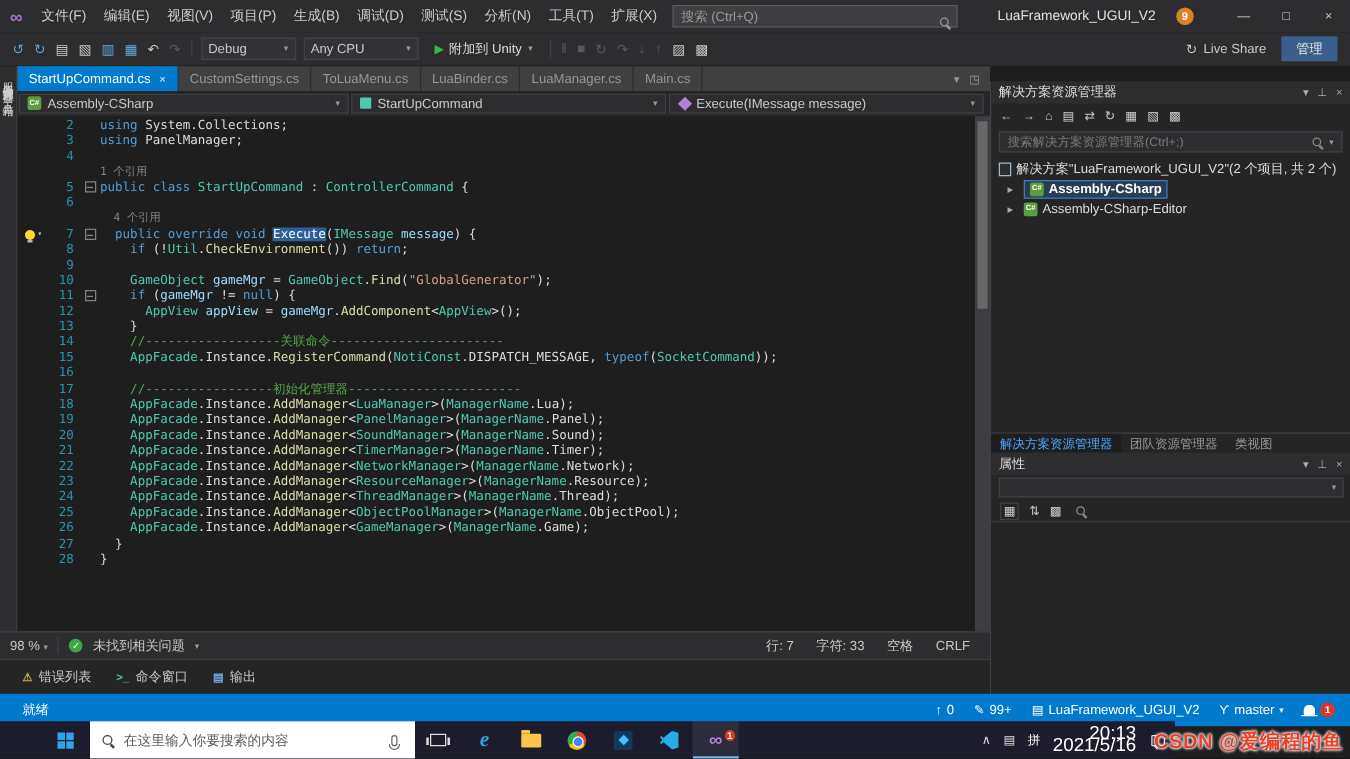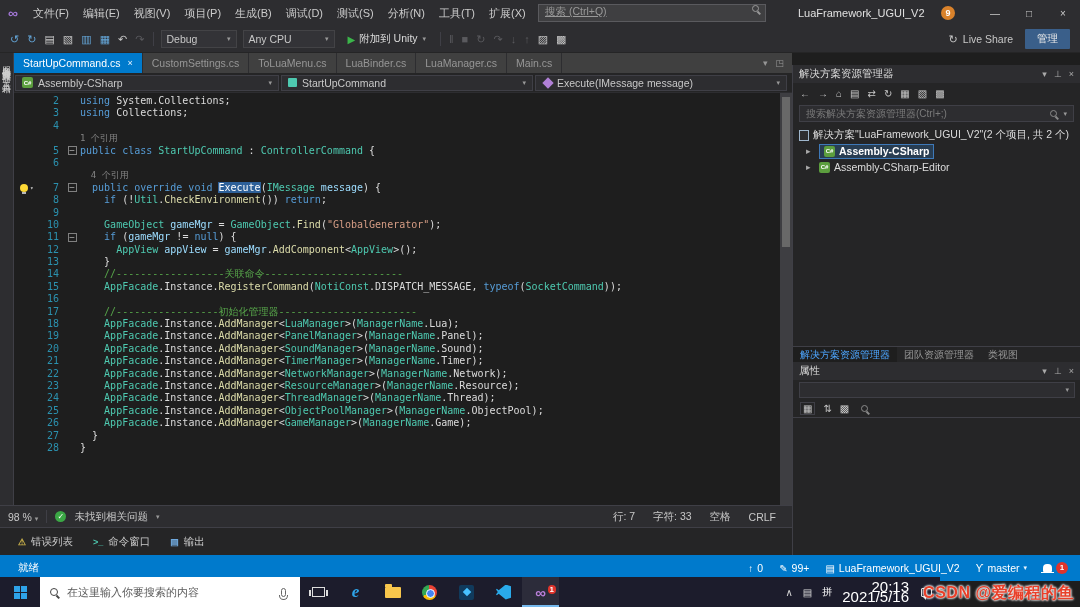--- a/index.html
+++ b/index.html
@@ -6,21 +6,21 @@
   .app{position:relative;width:1080px;height:607px;background:#1E1E1E;overflow:hidden;
        font-family:"Liberation Sans",sans-serif;color:#C8C8C8;-webkit-font-smoothing:antialiased;}
   .app *{box-sizing:border-box;}
 
   
   .titlebar{position:absolute;left:0;top:0;width:1080px;height:26px;background:#2D2D30;display:flex;align-items:center;}
   .vslogo{color:#A377D6;font-weight:bold;font-size:14px;margin:0 8px 0 8px;}
   .menubar{display:flex;align-items:center;height:100%;}
   .menu-item{font-size:11px;color:#CCCCCC;padding:0 7px;line-height:26px;cursor:default;}
   .qsearch{position:absolute;left:538px;top:4px;width:228px;height:18px;background:#3F3F41;border:1px solid #5A5A5E;
-           display:flex;align-items:flex-start;padding:0 6px;font-size:10.5px;color:#999;text-decoration:underline;}
+           display:flex;align-items:flex-end;padding:0 6px;font-size:10.5px;color:#999;}
   .qsearch .ph{flex:1;}
   .mag{display:inline-block;width:7px;height:7px;border:1.5px solid currentColor;border-radius:50%;position:relative;flex:none;}
   .mag::after{content:"";position:absolute;width:4px;height:1.5px;background:currentColor;transform:rotate(45deg);right:-3px;bottom:-2px;}
   .wintitle{position:absolute;left:798px;top:0;line-height:26px;font-size:11px;color:#E0E0E0;}
   .orangebadge{position:absolute;left:941px;top:6px;width:14px;height:14px;border-radius:50%;background:#D9822B;color:#fff;
            font-size:9px;line-height:14px;text-align:center;font-weight:bold;}
   .winbtns{position:absolute;right:0;top:0;height:26px;display:flex;}
   .winbtn{width:34px;height:26px;display:flex;align-items:center;justify-content:center;font-size:10px;color:#CCCCCC;}
 
   
@@ -134,21 +134,21 @@
   .sb-ready{margin-left:18px;}
   .sb-right{margin-left:auto;display:flex;align-items:center;gap:16px;padding-right:12px;}
   .sb-item{display:flex;align-items:center;gap:4px;}
   .sb-ico{font-size:10px;}
   .bellico{display:inline-block;width:9px;height:8px;background:#fff;border-radius:4px 4px 1px 1px;position:relative;}
   .bellico::after{content:"";position:absolute;left:-2px;right:-2px;bottom:-1px;height:1.5px;background:#fff;}
   .redbadge{min-width:12px;height:12px;border-radius:6px;background:#E0342B;color:#fff;font-size:8px;line-height:12px;
             text-align:center;padding:0 2px;font-weight:bold;}
 
   
-  .taskbar{position:absolute;left:0;top:577px;width:940px;height:30px;background:#1C1C2C;display:flex;align-items:center;}
+  .taskbar{position:absolute;left:0;top:577px;width:940px;height:30px;background:#1C1C2C;display:flex;align-items:center;padding-left:32px;}
   .startbtn{width:40px;height:30px;display:flex;align-items:center;justify-content:center;}
   .winlogo{display:grid;grid-template-columns:6px 6px;grid-template-rows:6px 6px;gap:1px;}
   .winlogo span{background:#2EA2E8;}
   .tbsearch{width:260px;height:30px;background:#FFFFFF;display:flex;align-items:center;gap:9px;padding:0 10px;
             font-size:11px;color:#5A5A5A;}
   .tbsearch .mag{color:#444;width:8px;height:8px;}
   .tbsearch .ph{flex:1;}
   .mic{width:5px;height:9px;border:1px solid #666;border-radius:3px;position:relative;flex:none;margin-right:4px;}
   .mic::after{content:"";position:absolute;left:-3px;right:-3px;bottom:-4px;height:4px;border:1px solid #666;border-top:none;
               border-radius:0 0 5px 5px;}
@@ -317,21 +317,21 @@
       <div class="crow">
         <span class="cglyph"></span>
         <span class="cnum">2</span>
         <span class="cfold"></span>
         <span class="ctext"><span class="tok-kw">using</span><span class="tok-pl"> System.Collections;</span></span>
       </div>
       <div class="crow">
         <span class="cglyph"></span>
         <span class="cnum">3</span>
         <span class="cfold"></span>
-        <span class="ctext"><span class="tok-kw">using</span><span class="tok-pl"> Collections;</span></span>
+        <span class="ctext"><span class="tok-kw">using</span><span class="tok-pl"> PanelManager;</span></span>
       </div>
       <div class="crow">
         <span class="cglyph"></span>
         <span class="cnum">4</span>
         <span class="cfold"></span>
         <span class="ctext"></span>
       </div>
       <div class="crow">
         <span class="cglyph"></span>
         <span class="cnum"></span>

